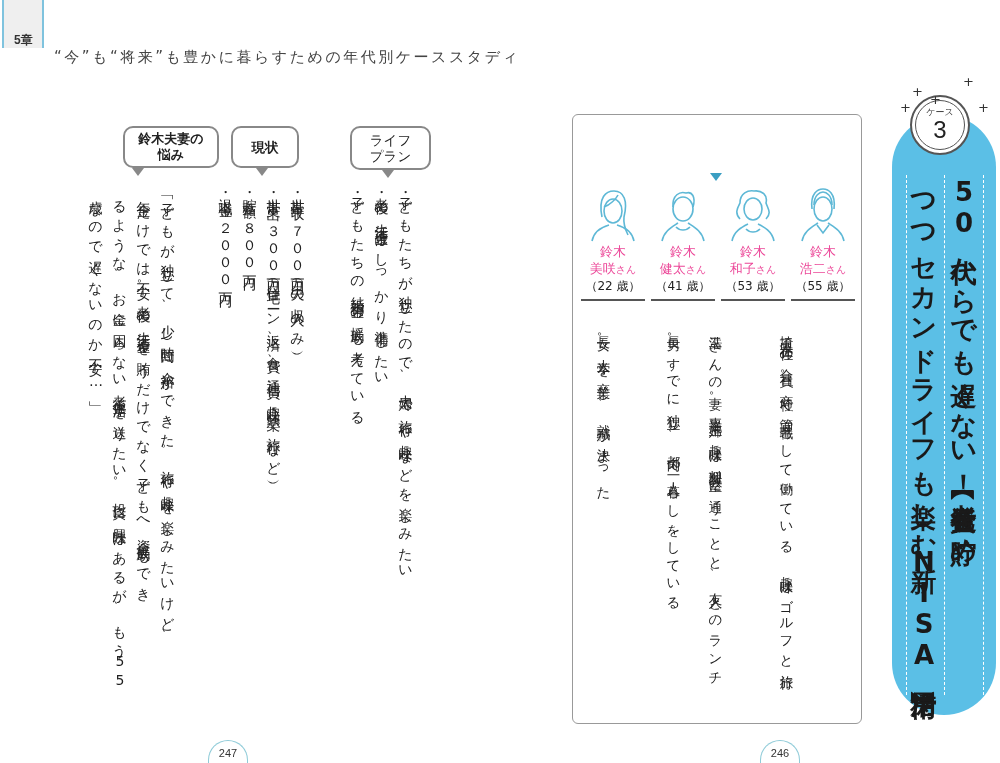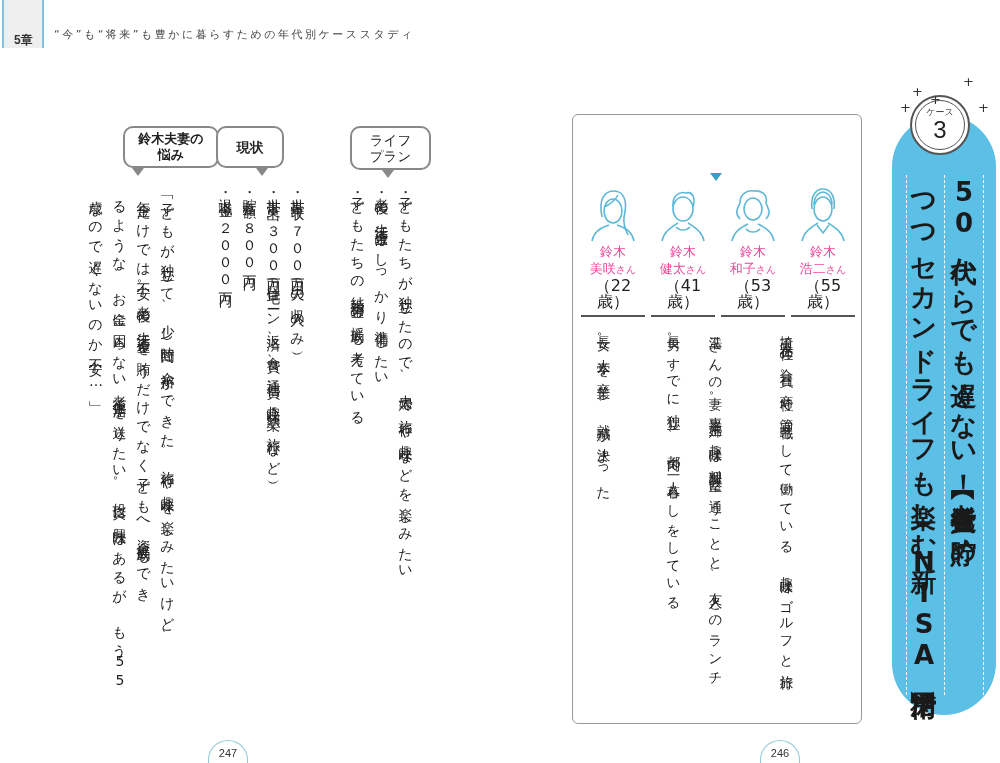--- a/index.html
+++ b/index.html
@@ -10,21 +10,21 @@
   .chapter-tab {
     position: absolute; left: 2px; top: 0; width: 42px; height: 48px;
     background: #efefef; border-left: 2px solid #7fc3de; border-right: 2px solid #7fc3de;
     box-sizing: border-box;
   }
   .chapter-num {
     position: absolute; left: 10px; top: 32px; font-size: 12px; font-weight: bold; color: #333;
     font-family: "Liberation Sans", sans-serif;
   }
   .running-head {
-    position: absolute; left: 54px; top: 27px; font-size: 11px; letter-spacing: 2.5px; color: #444;
+    position: absolute; left: 54px; top: 48px; font-size: 15px; letter-spacing: 2.5px; color: #444;
   }
   
   .char-card {
     position: absolute; left: 572px; top: 114px; width: 290px; height: 610px;
     border: 1.5px solid #999; border-radius: 6px; box-sizing: border-box; background: #fff;
   }
   .char-title {
     position: absolute; left: 12px; top: 14px; width: 265px; height: 44px;
     border: 2px solid #5eb8d6; border-radius: 10px; box-sizing: border-box;
     display: flex; align-items: center; justify-content: center;
@@ -33,21 +33,21 @@
   .char-title-arrow {
     position: absolute; left: 137px; top: 58px; width: 0; height: 0;
     border-left: 6px solid transparent; border-right: 6px solid transparent; border-top: 8px solid #3a9ec2;
   }
   .char-col {
     position: absolute; top: 72px; width: 64px; text-align: center;
   }
   .char-col svg { display: block; margin: 0 auto; }
   .char-name { font-size: 13px; line-height: 17px; color: #ec4899; }
   .char-name small { font-size: 10px; }
-  .char-age { font-size: 16px; line-height: 16px; color: #222; }
+  .char-age { font-size: 12px; line-height: 16px; color: #222; }
   .char-rule { height: 1.5px; background: #555; margin: 5px 0 0 0; width: 64px; }
   .char-desc {
     writing-mode: vertical-rl; text-orientation: upright; font-size: 13.5px; line-height: 22px;
     letter-spacing: 3px; position: absolute; top: 210px; height: 380px; color: #222;
   }
   
   .banner {
     position: absolute; left: 892px; top: 115px; width: 104px; height: 600px;
     background: #5bbfe6; border-radius: 52px;
   }
@@ -106,21 +106,21 @@
   <span style="display:block; width:70px;">鈴木夫妻の悩み</span>
 </div>
 <div class="bubble-arrow" style="left:132px; top:168px;"></div>
 <div class="body-text" style="left:84px; top:190px; height:530px;">
   <span>「子どもが独立して、少し時間に余裕ができた。旅行や趣味を楽しみたいけど、</span><br>
   <span>年金だけでは不安。老後の生活資金を賄うだけでなく子どもへ資金援助もでき</span><br>
   <span>るような、お金に困らない老後生活を送りたい。投資に興味はあるが、もう55</span><br>
   <span>歳なので遅くないのか不安……」</span>
 </div>
 
-<div class="bubble" style="left:216px; top:126px; width:68px; height:42px;text-align:right;">
+<div class="bubble" style="left:231px; top:126px; width:68px; height:42px;text-align:right;">
   <span>現状</span>
 </div>
 <div class="bubble-arrow" style="left:256px; top:168px;"></div>
 <div class="body-text" style="left:214px; top:184px; height:540px;">
   <span>・世帯年収：７００万円（夫の収入のみ）</span><br>
   <span>・世帯支出：３００万円（住宅ローン返済、食費、通信費、趣味・娯楽、旅行など）</span><br>
   <span>・貯蓄額：８００万円</span><br>
   <span>・退職金：２０００万円</span>
 </div>
 

